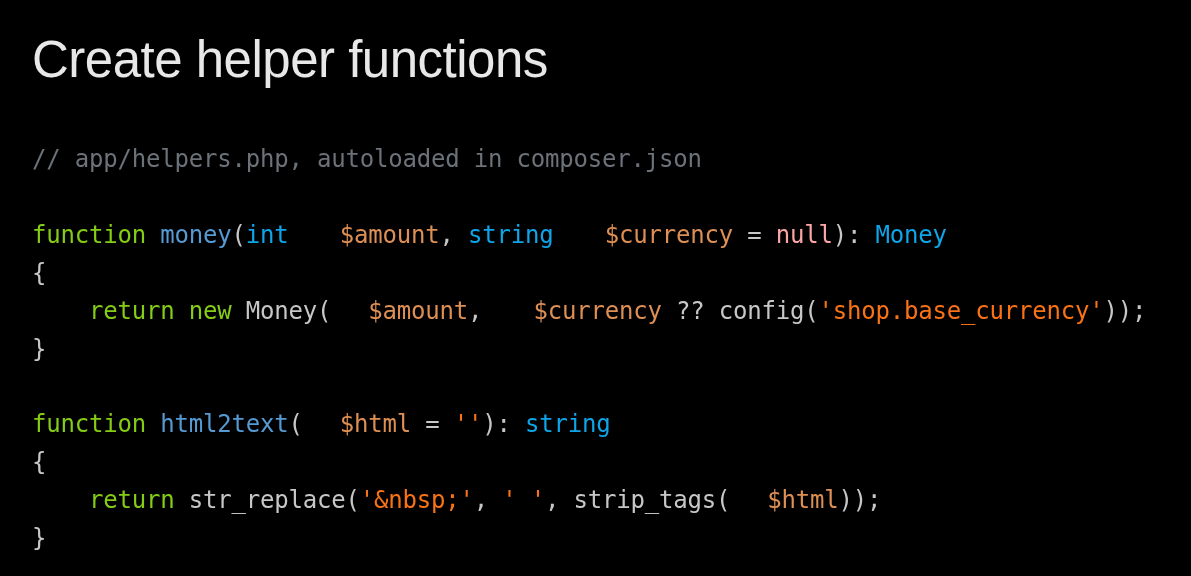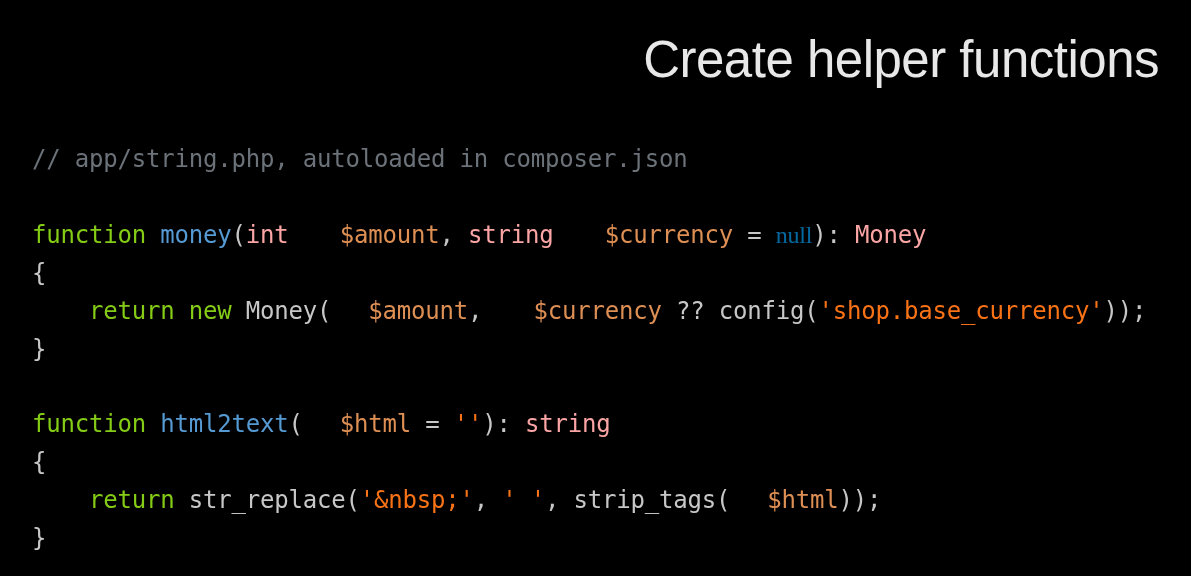--- a/index.html
+++ b/index.html
@@ -18,49 +18,49 @@
       width: 100%;
       height: 100%;
       display: flex;
       flex-direction: column;
       padding: 30px 32px 30px 32px;
     }
     .title {
       color: #e8e8e8;
       font-size: 51px;
       font-weight: 500;
-      text-align: right;
+      text-align: left;
       letter-spacing: -0.5px;
       margin-bottom: 52px;
     }
     .code-block {
       font-family: "SF Mono", "Monaco", "Menlo", "Consolas", monospace;
       font-size: 24px;
       line-height: 1.58;
       white-space: pre;
       color: #c7c7c7;
       letter-spacing: -0.2px;
     }
     .comment { color: #6c7279; }
     .keyword { color: #84cc16; }
     .function-name { color: #559ad3; }
-    .type { color: #fca5a5; }
+    .type { color: #0ea5e9; }
     .variable { color: #de8f54; margin-left: 37px; }
     .string { color: #f97316; }
-    .null { color: #0369a1; font-family: Liberation Serif, serif; }
+    .null { color: #fca5a5; }
     .punct { color: #c7c7c7; }
     .plain { color: #c7c7c7; }
   </style>
 </head>
 <body>
 
 <div class="slide">
   <h1 class="title">Create helper functions</h1>
 
-  <div class="code-block"><span class="comment">// app/string.php, autoloaded in composer.json</span>
+  <div class="code-block"><span class="comment">// app/helpers.php, autoloaded in composer.json</span>
 
 <span class="keyword">function</span> <span class="function-name">money</span><span class="punct">(</span><span class="type">int</span> <span class="variable">$amount</span><span class="punct">, </span><span class="type">string</span> <span class="variable">$currency</span><span class="punct"> = </span><span class="null">null</span><span class="punct">)</span><span class="punct">: </span><span class="type">Money</span>
 <span class="punct">{</span>
 <span>    </span><span class="keyword">return</span> <span class="keyword">new</span> <span class="plain">Money</span><span class="punct">(</span><span class="variable">$amount</span><span class="punct">, </span><span class="variable">$currency</span><span class="punct"> ?? </span><span class="plain">config</span><span class="punct">(</span><span class="string">'shop.base_currency'</span><span class="punct">)</span><span class="punct">)</span><span class="punct">;</span>
 <span class="punct">}</span>
 
 <span class="keyword">function</span> <span class="function-name">html2text</span><span class="punct">(</span><span class="variable">$html</span><span class="punct"> = </span><span class="string">''</span><span class="punct">)</span><span class="punct">: </span><span class="type">string</span>
 <span class="punct">{</span>
 <span>    </span><span class="keyword">return</span> <span class="plain">str_replace</span><span class="punct">(</span><span class="string">'&amp;nbsp;'</span><span class="punct">, </span><span class="string">' '</span><span class="punct">, </span><span class="plain">strip_tags</span><span class="punct">(</span><span class="variable">$html</span><span class="punct">)</span><span class="punct">)</span><span class="punct">;</span>
 <span class="punct">}</span></div>

